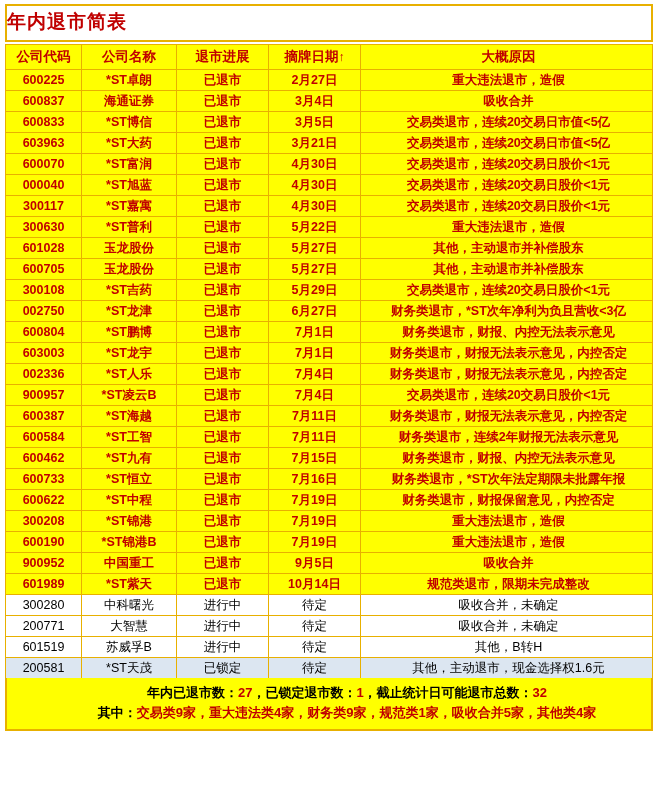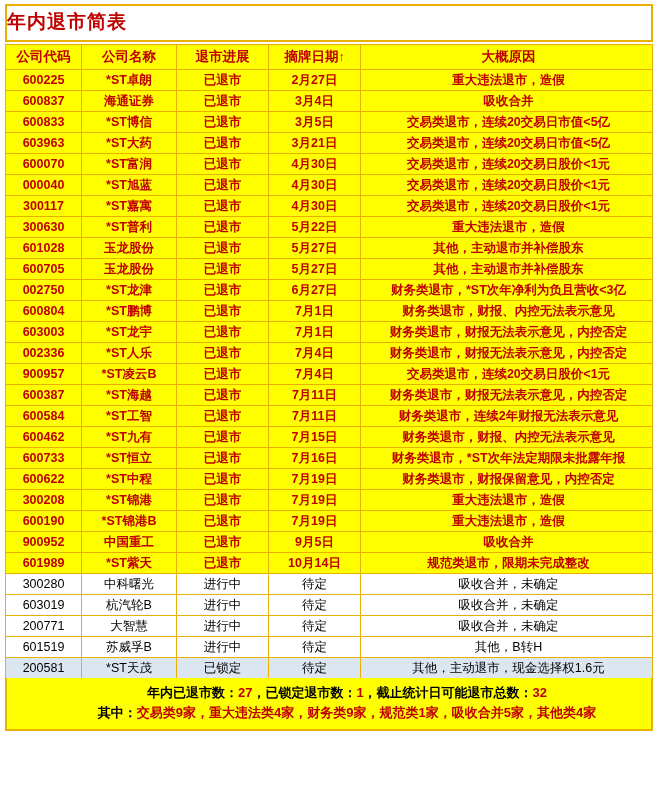--- a/index.html
+++ b/index.html
@@ -176,20 +176,27 @@
           <td class="col-reason">其他，主动退市并补偿股东</td>
         </tr>
         <tr class="row-delisted">
           <td class="col-code">600705</td>
           <td class="col-name">玉龙股份</td>
           <td class="col-progress">已退市</td>
           <td class="col-date">5月27日</td>
           <td class="col-reason">其他，主动退市并补偿股东</td>
         </tr>
         <tr class="row-delisted">
+          <td class="col-code">300108</td>
+          <td class="col-name">*ST吉药</td>
+          <td class="col-progress">已退市</td>
+          <td class="col-date">5月29日</td>
+          <td class="col-reason">交易类退市，连续20交易日股价&lt;1元</td>
+        </tr>
+        <tr class="row-delisted">
           <td class="col-code">002750</td>
           <td class="col-name">*ST龙津</td>
           <td class="col-progress">已退市</td>
           <td class="col-date">6月27日</td>
           <td class="col-reason">财务类退市，*ST次年净利为负且营收&lt;3亿</td>
         </tr>
         <tr class="row-delisted">
           <td class="col-code">600804</td>
           <td class="col-name">*ST鹏博</td>
           <td class="col-progress">已退市</td>
@@ -276,27 +283,20 @@
         <tr class="row-delisted">
           <td class="col-code">601989</td>
           <td class="col-name">*ST紫天</td>
           <td class="col-progress">已退市</td>
           <td class="col-date">10月14日</td>
           <td class="col-reason">规范类退市，限期未完成整改</td>
         </tr>
         <tr class="row-progress">
           <td class="col-code">300280</td>
           <td class="col-name">中科曙光</td>
-          <td class="col-progress">进行中</td>
-          <td class="col-date">待定</td>
-          <td class="col-reason">吸收合并，未确定</td>
-        </tr>
-        <tr class="row-progress">
-          <td class="col-code">603019</td>
-          <td class="col-name">杭汽轮B</td>
           <td class="col-progress">进行中</td>
           <td class="col-date">待定</td>
           <td class="col-reason">吸收合并，未确定</td>
         </tr>
         <tr class="row-progress">
           <td class="col-code">200771</td>
           <td class="col-name">大智慧</td>
           <td class="col-progress">进行中</td>
           <td class="col-date">待定</td>
           <td class="col-reason">吸收合并，未确定</td>

